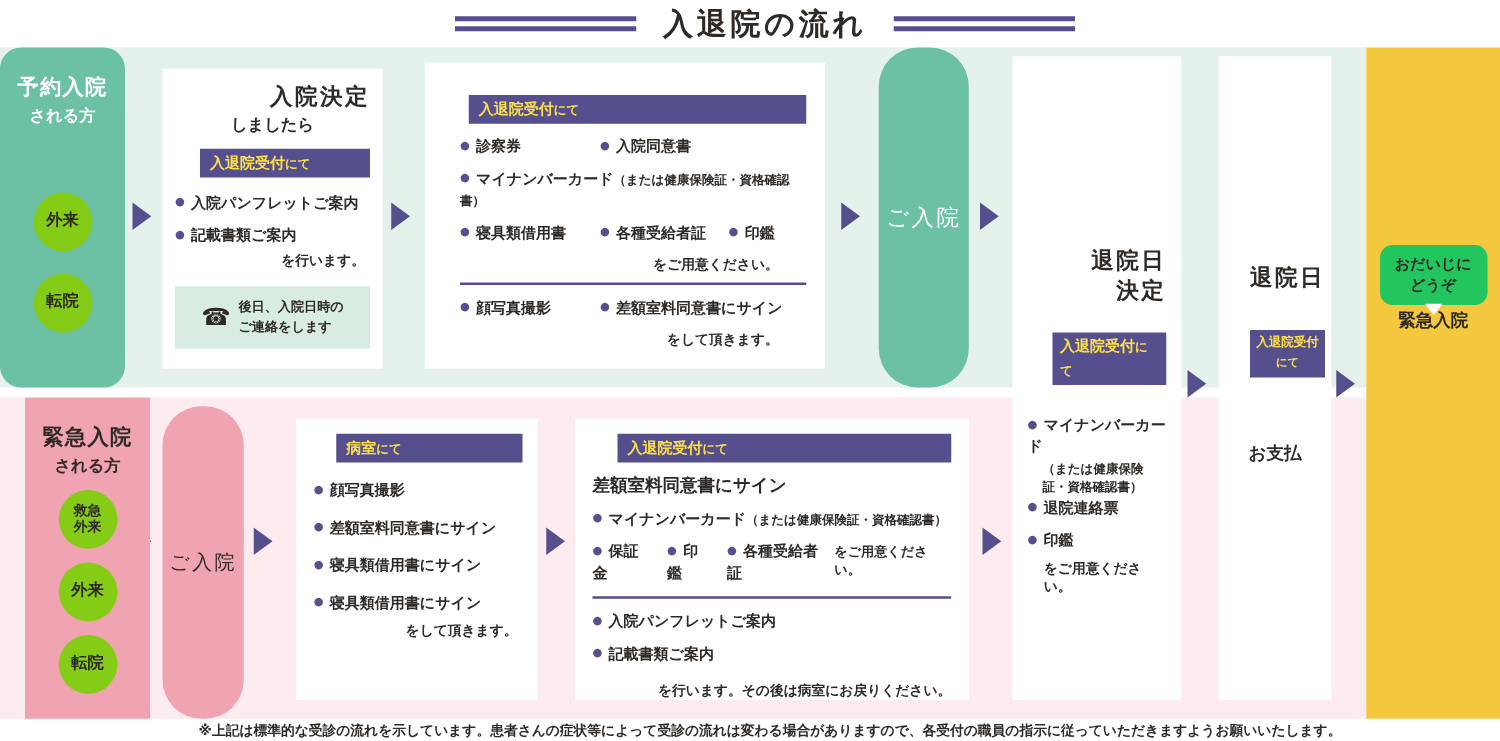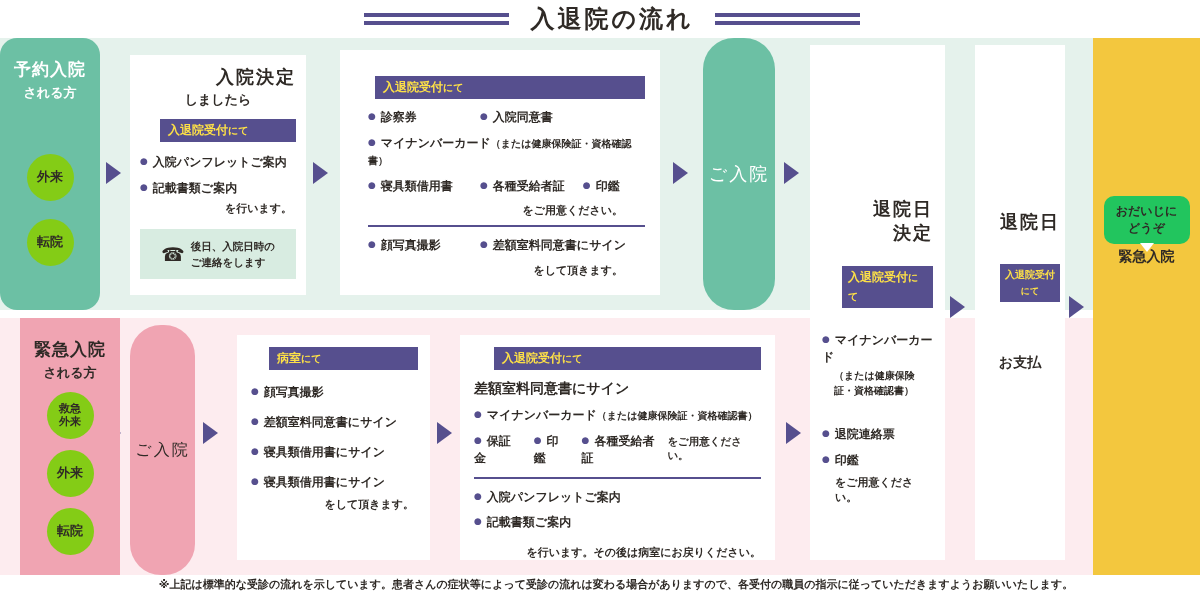--- a/index.html
+++ b/index.html
@@ -129,21 +129,21 @@
 
 <div class="card" style="left:810px;top:45px;width:135px;height:515px;padding:12px;">
   <div class="card-title-lg" style="margin-top:140px;line-height:1.35;">
     <span>退院日</span><br>
     <span>決定</span>
   </div>
   <div class="pheader" style="margin-top:20px;padding:2px 6px;"><span>入退院受付</span><span class="sub">にて</span></div>
   <div style="margin-top:24px;">
     <div class="bitem bullet">マイナンバーカード</div>
     <div class="bitem paren" style="margin-left:12px;line-height:1.5;margin-top:2px;">（または健康保険証・資格確認書）</div>
-    <div class="bitem bullet" style="margin-top:28px;">退院連絡票</div>
+    <div class="bitem bullet" style="margin-top:0;">退院連絡票</div>
     <div class="bitem bullet" style="margin-top:10px;">印鑑</div>
     <div class="suffix" style="margin-left:13px;margin-top:6px;">をご用意ください。</div>
   </div>
 </div>
 
 <div class="card" style="left:975px;top:45px;width:90px;height:515px;padding:10px 5px;text-align:center;">
   <div class="card-title-lg" style="margin-top:155px;">退院日</div>
   <div class="pheader" style="margin-top:30px;font-size:10px;padding:3px 3px;text-align:center;"><span>入退院受付</span><span class="sub" style="font-size:9px;">にて</span></div>
   <div style="margin-top:52px;font-size:14px;font-weight:bold;">お支払</div>
 </div>

